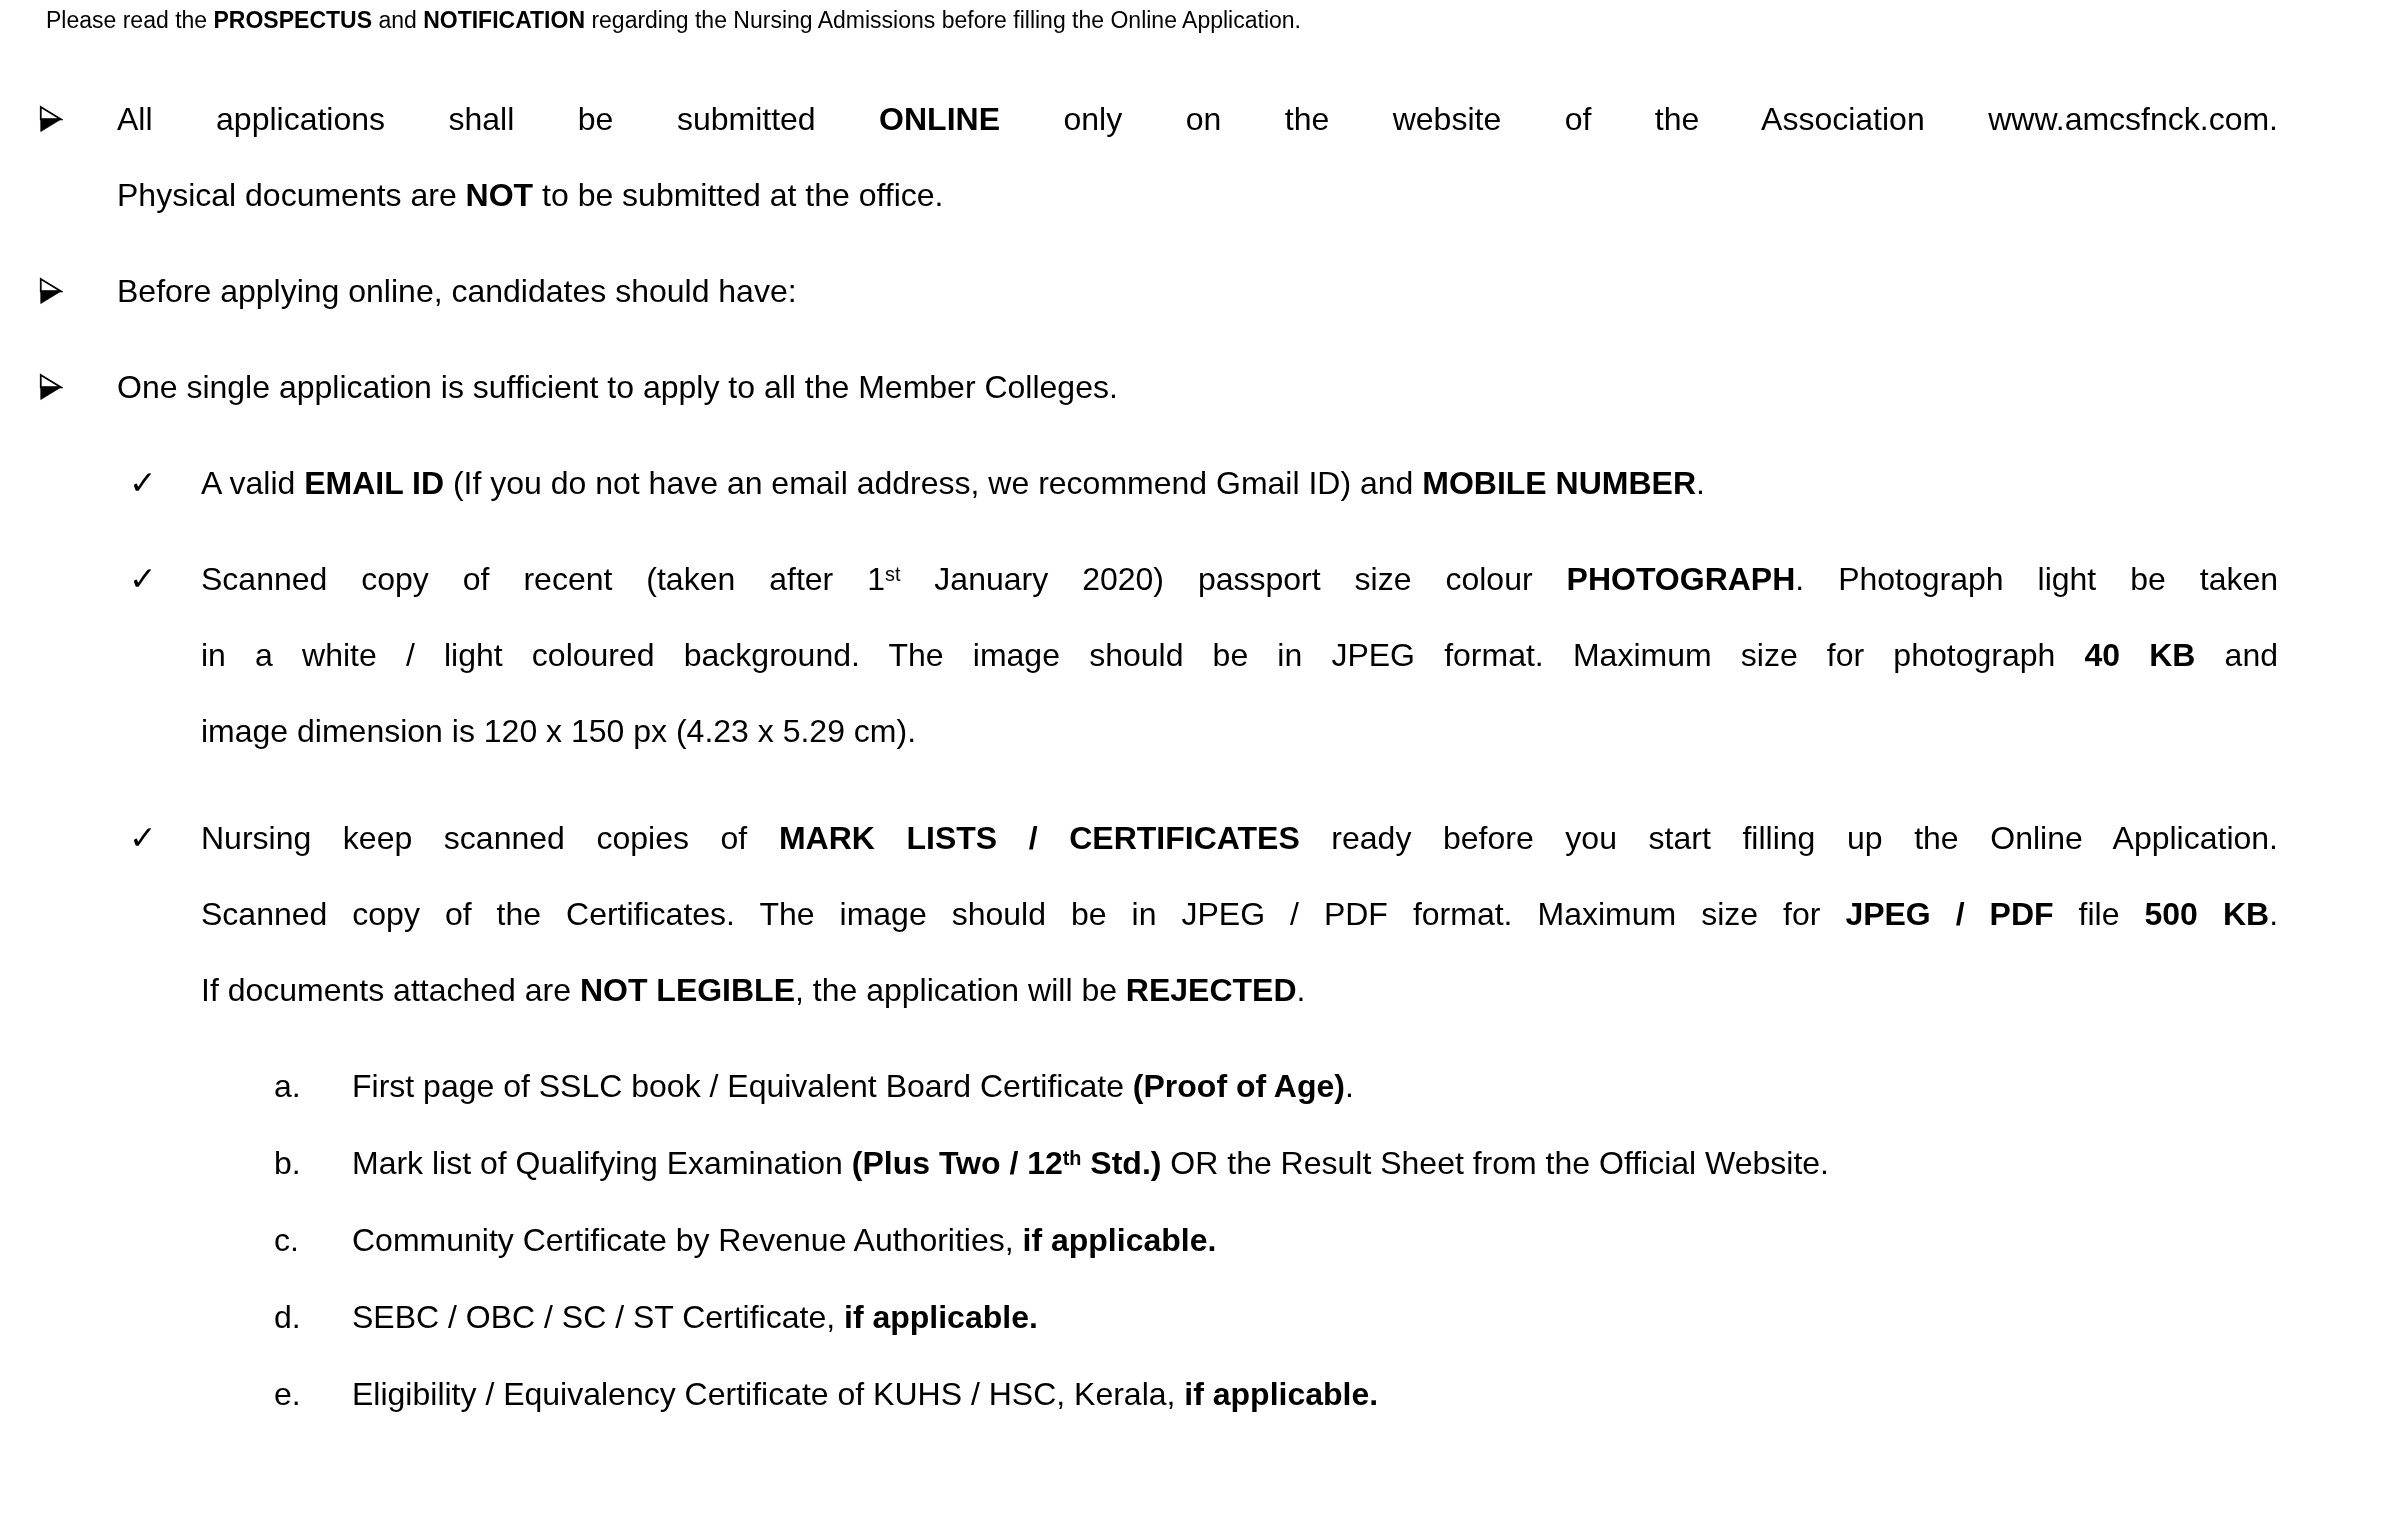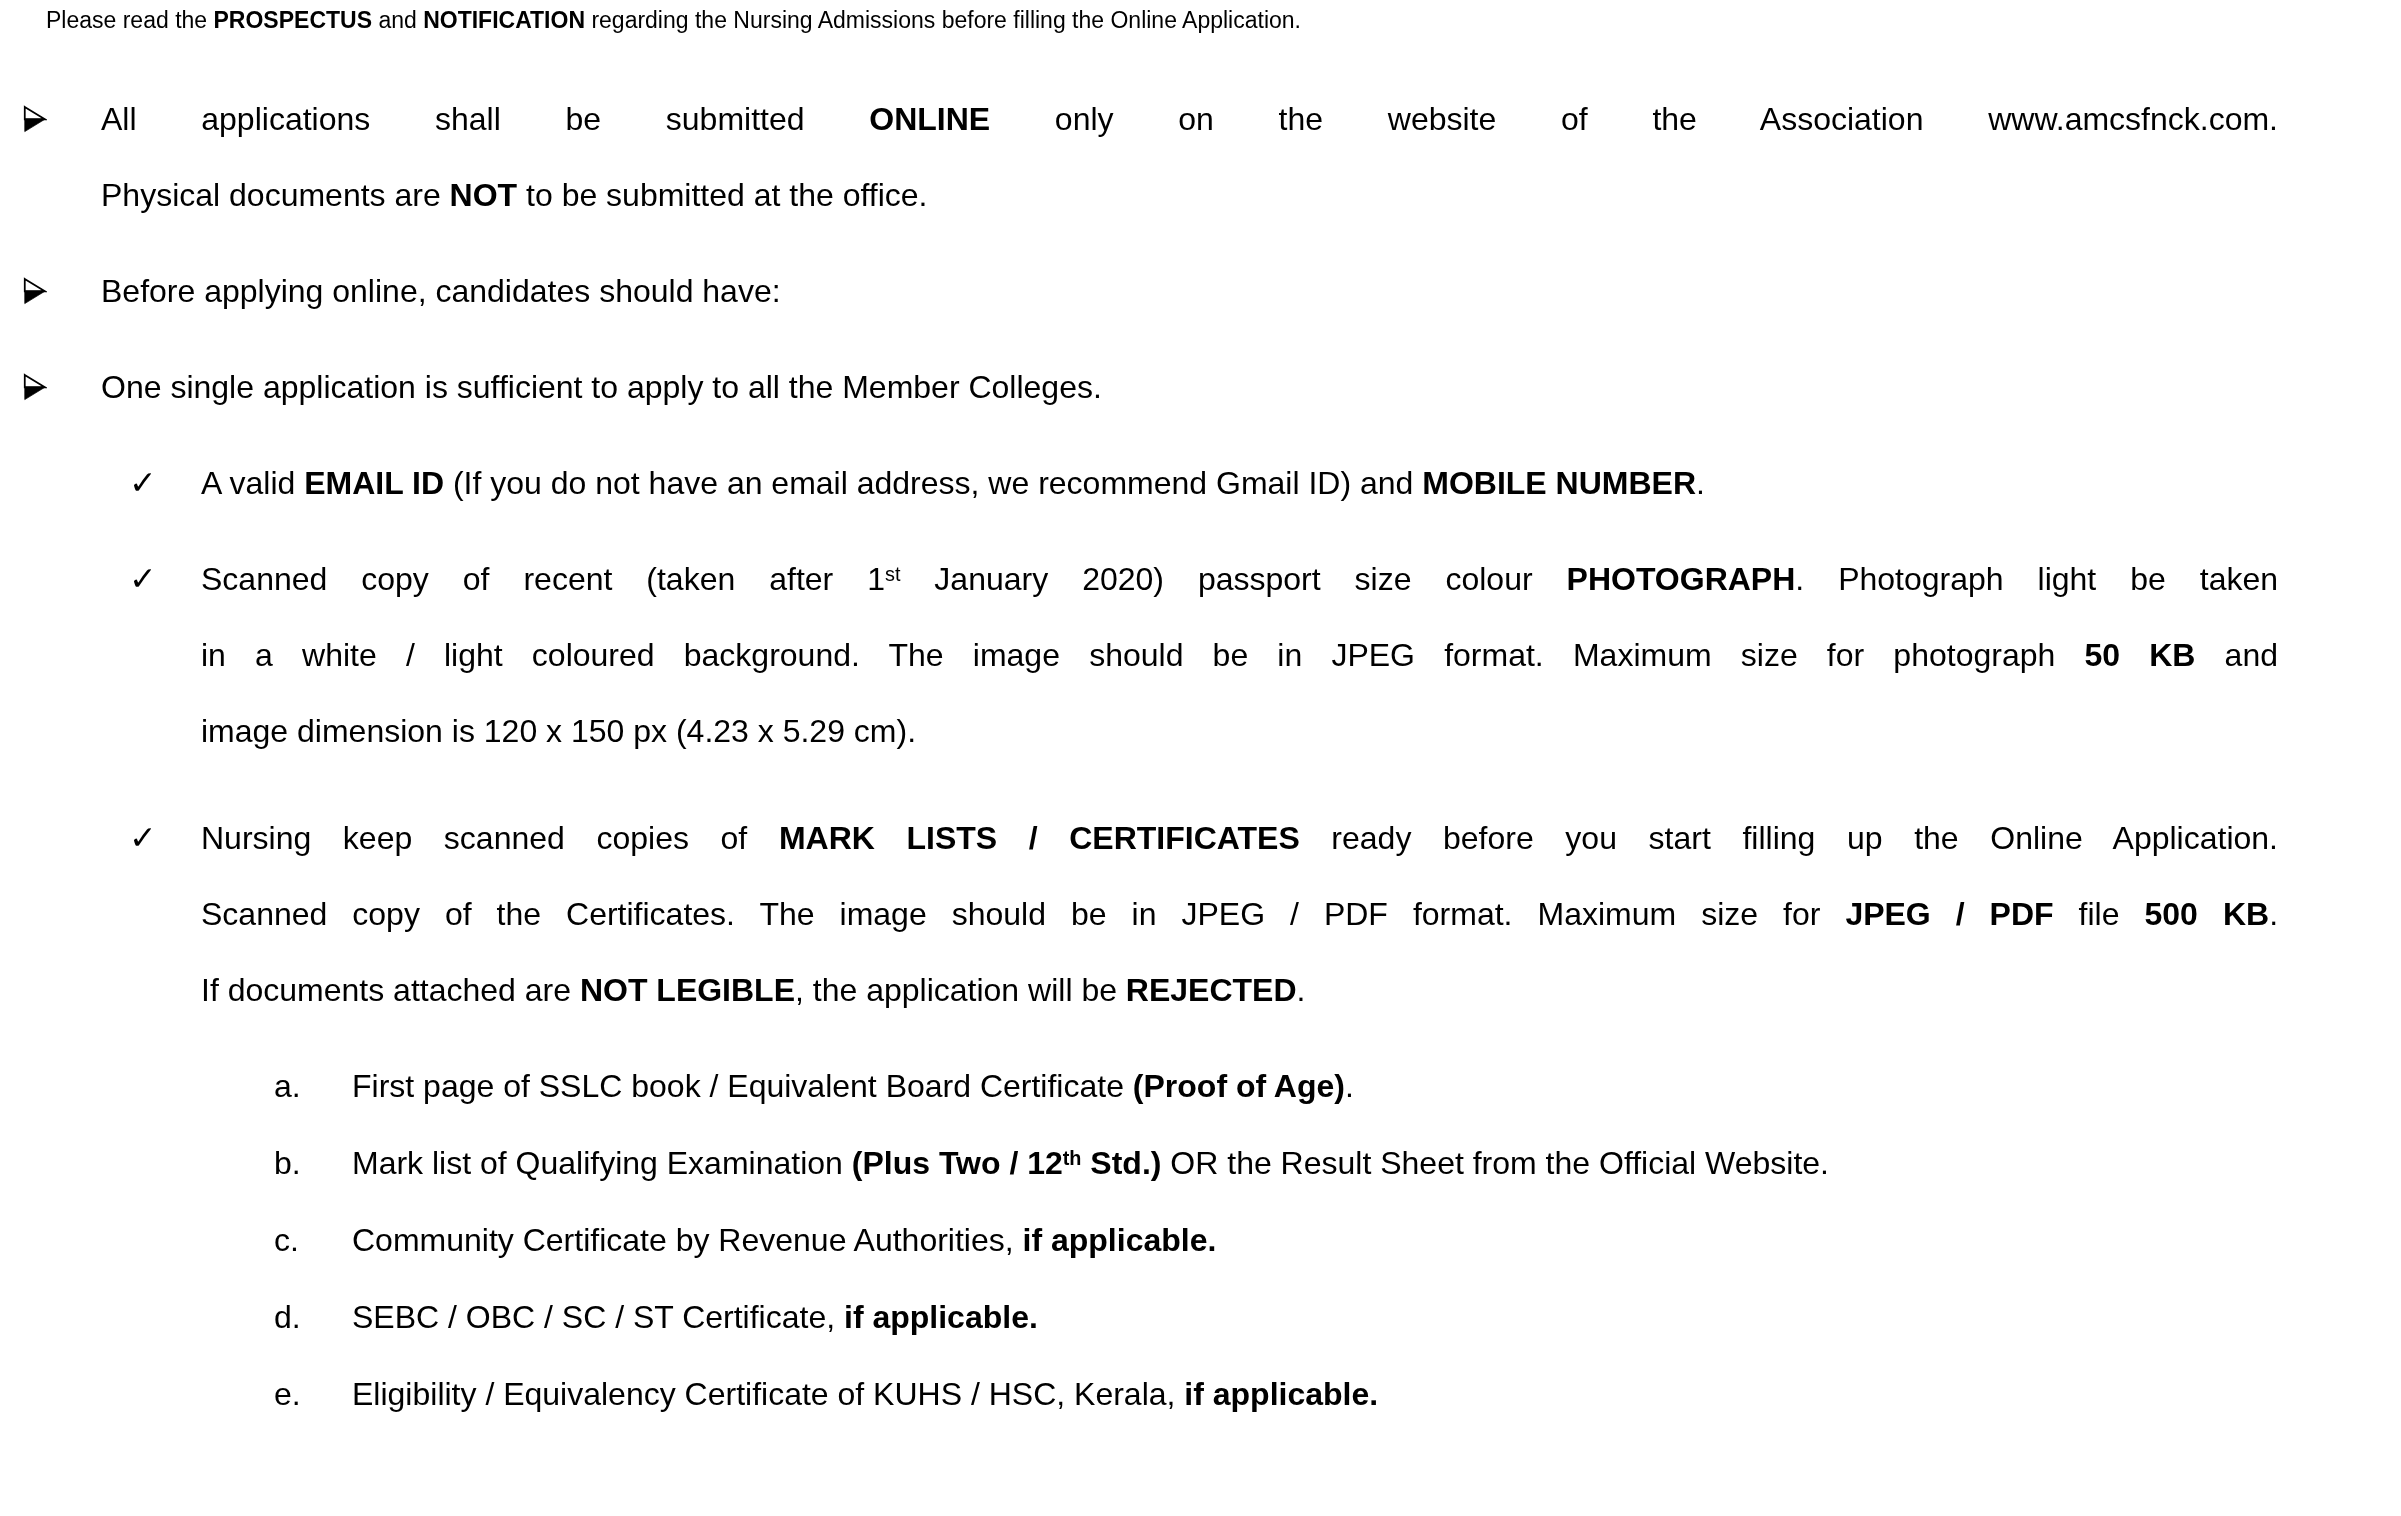--- a/index.html
+++ b/index.html
@@ -12,21 +12,21 @@
   }
   .doc { padding: 4.3px 83px 0 0; box-sizing: border-box; width: 2361px; }
   .notice {
     margin: 0 0 44px 46px;
     font-size: 23px; line-height: 33px;
   }
   .b { font-weight: bold; }
   sup.sup { font-size: 0.62em; line-height: 0; vertical-align: 0.45em; }
   .item { display: flex; margin: 0 0 20px 0; }
   .item.mb-lg { margin-bottom: 31px; }
-  .bullet { padding-left: 23px; }
+  .bullet { padding-left: 39px; }
   .bullet > .marker { flex: 0 0 78px; line-height: 76px; }
   .bullet > .marker svg { vertical-align: -2.8px; }
   .check { padding-left: 129px; }
   .check > .marker { flex: 0 0 72px; line-height: 76px; font-size: 33px; }
   .text { flex: 1 1 auto; line-height: 76px; min-width: 0; }
   .jline { text-align: justify; text-align-last: justify; }
   .lettered { margin-top: 17px; }
   .litem { display: flex; padding-left: 274px; line-height: 77px; }
   .litem > .label { flex: 0 0 78px; }
   .litem > .ltext { flex: 1 1 auto; }
@@ -83,21 +83,21 @@
         <span class="marker">✓</span>
         <div class="text">
           <div><span>A valid </span><span class="b">EMAIL ID</span><span> (If you do not have an email address, we recommend Gmail ID) and </span><span class="b">MOBILE NUMBER</span><span>.</span></div>
         </div>
       </div>
 
       <div class="item check mb-lg">
         <span class="marker">✓</span>
         <div class="text">
           <div class="jline"><span>Scanned copy of recent (taken after 1</span><sup class="sup">st</sup><span> January 2020) passport size colour </span><span class="b">PHOTOGRAPH</span><span>. Photograph light be taken</span></div>
-          <div class="jline"><span>in a white / light coloured background. The image should be in JPEG format. Maximum size for photograph </span><span class="b">50 KB</span><span> and</span></div>
+          <div class="jline"><span>in a white / light coloured background. The image should be in JPEG format. Maximum size for photograph </span><span class="b">40 KB</span><span> and</span></div>
           <div><span>image dimension is 120 x 150 px (4.23 x 5.29 cm).</span></div>
         </div>
       </div>
 
       <div class="item check">
         <span class="marker">✓</span>
         <div class="text">
           <div class="jline"><span>Nursing keep scanned copies of </span><span class="b">MARK LISTS / CERTIFICATES</span><span> ready before you start filling up the Online Application.</span></div>
           <div class="jline"><span>Scanned copy of the Certificates. The image should be in JPEG / PDF format. Maximum size for </span><span class="b">JPEG / PDF</span><span> file </span><span class="b">500 KB</span><span>.</span></div>
           <div><span>If documents attached are </span><span class="b">NOT LEGIBLE</span><span>, the application will be </span><span class="b">REJECTED</span><span>.</span></div>

